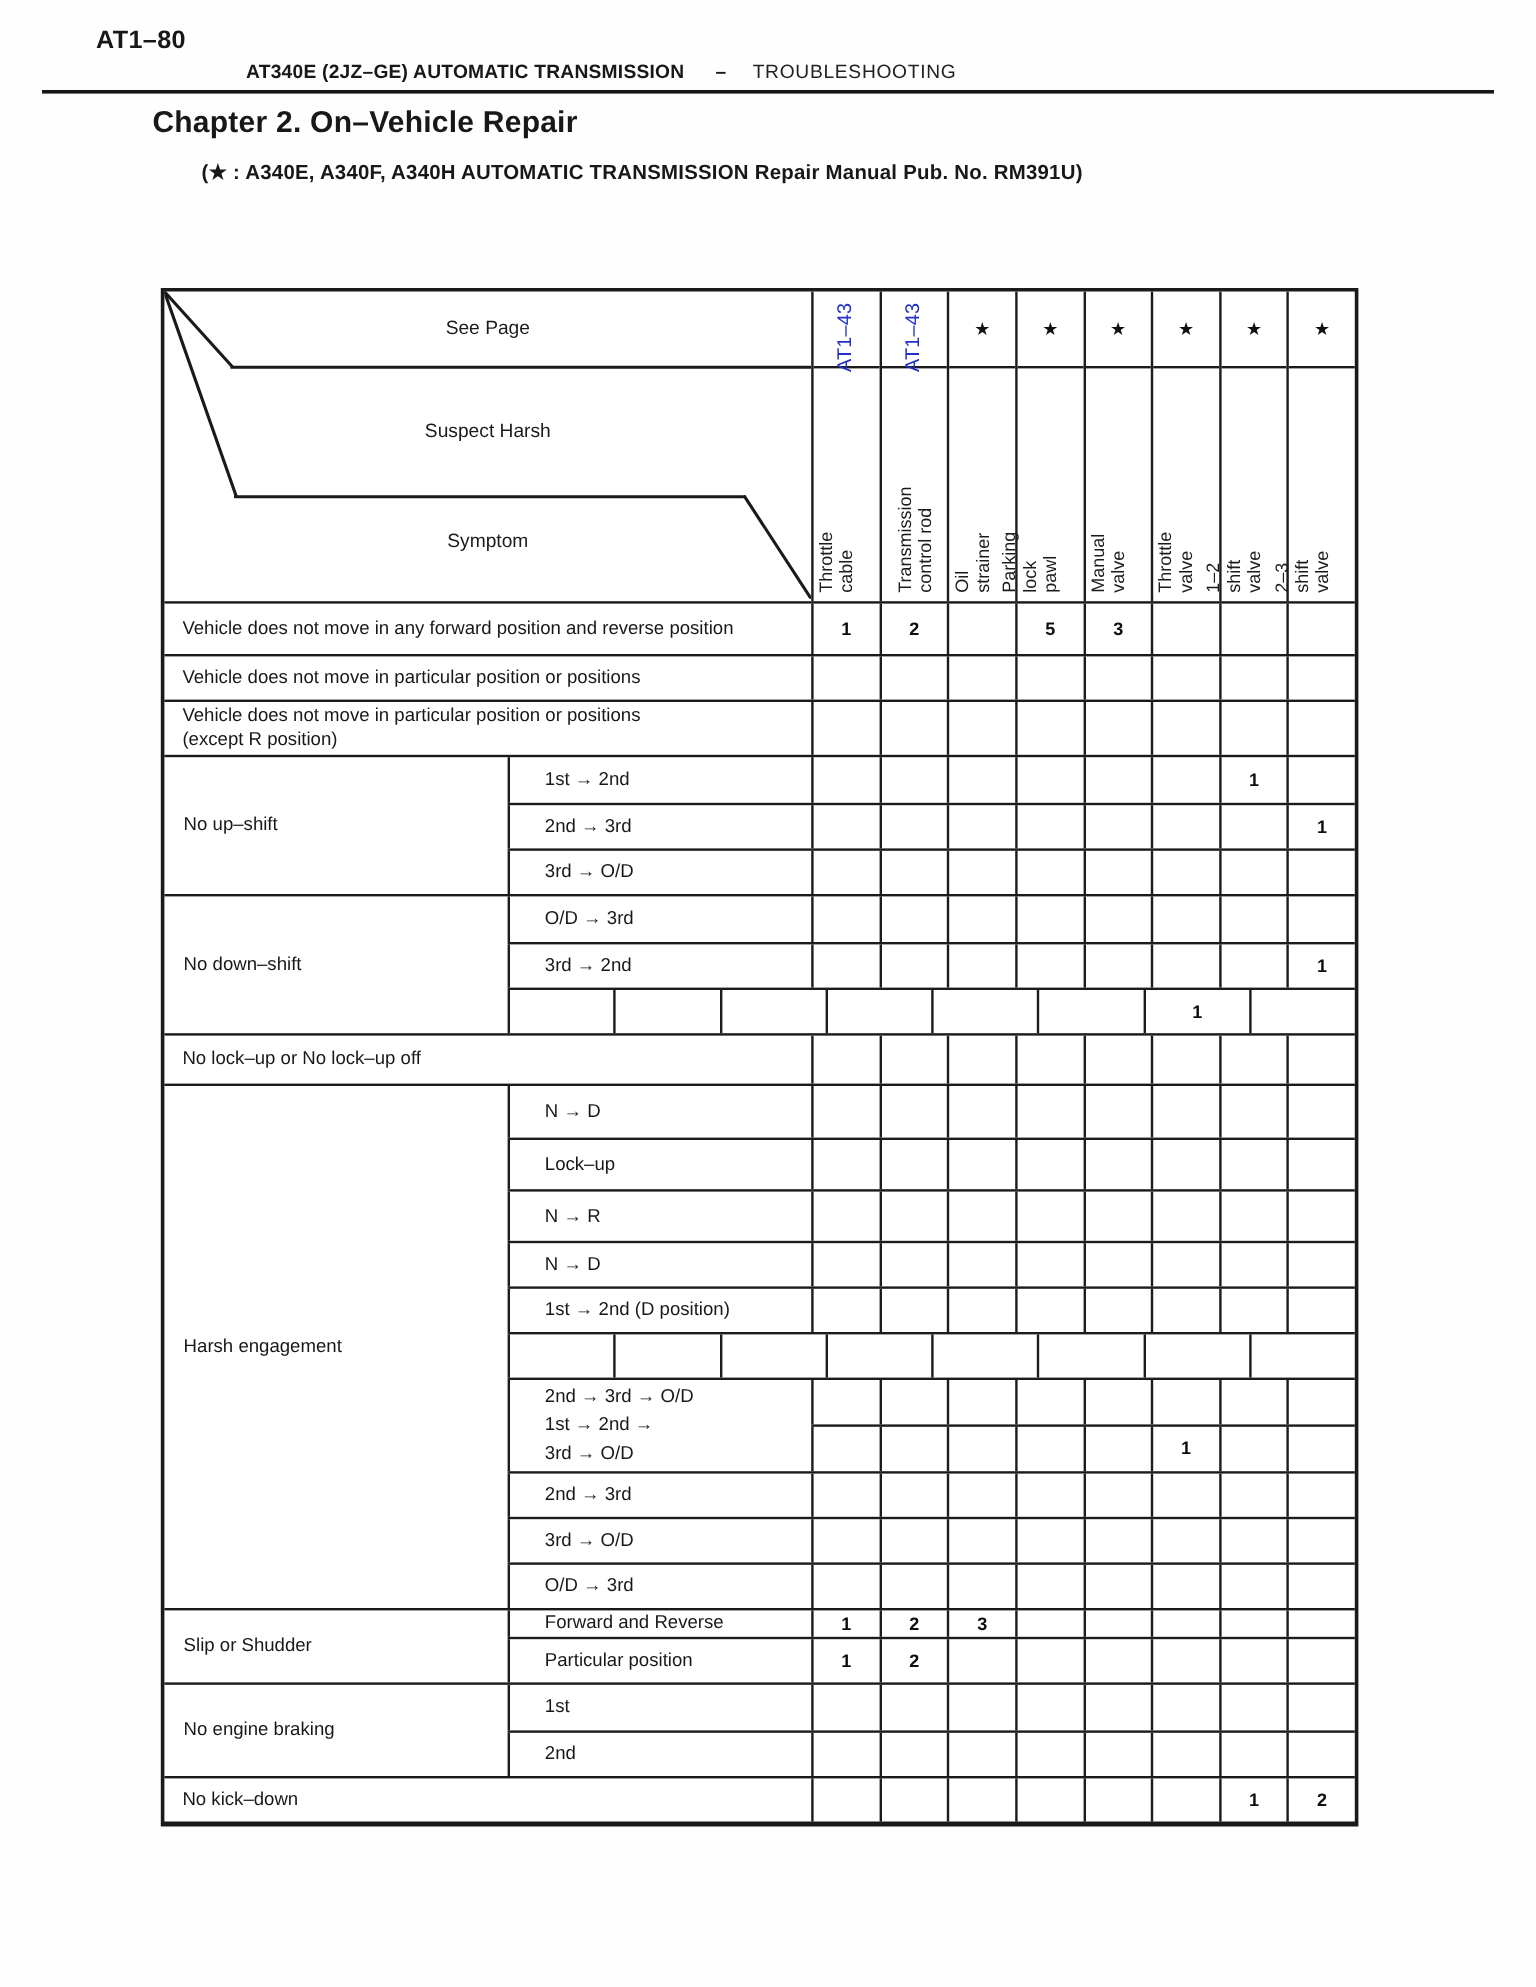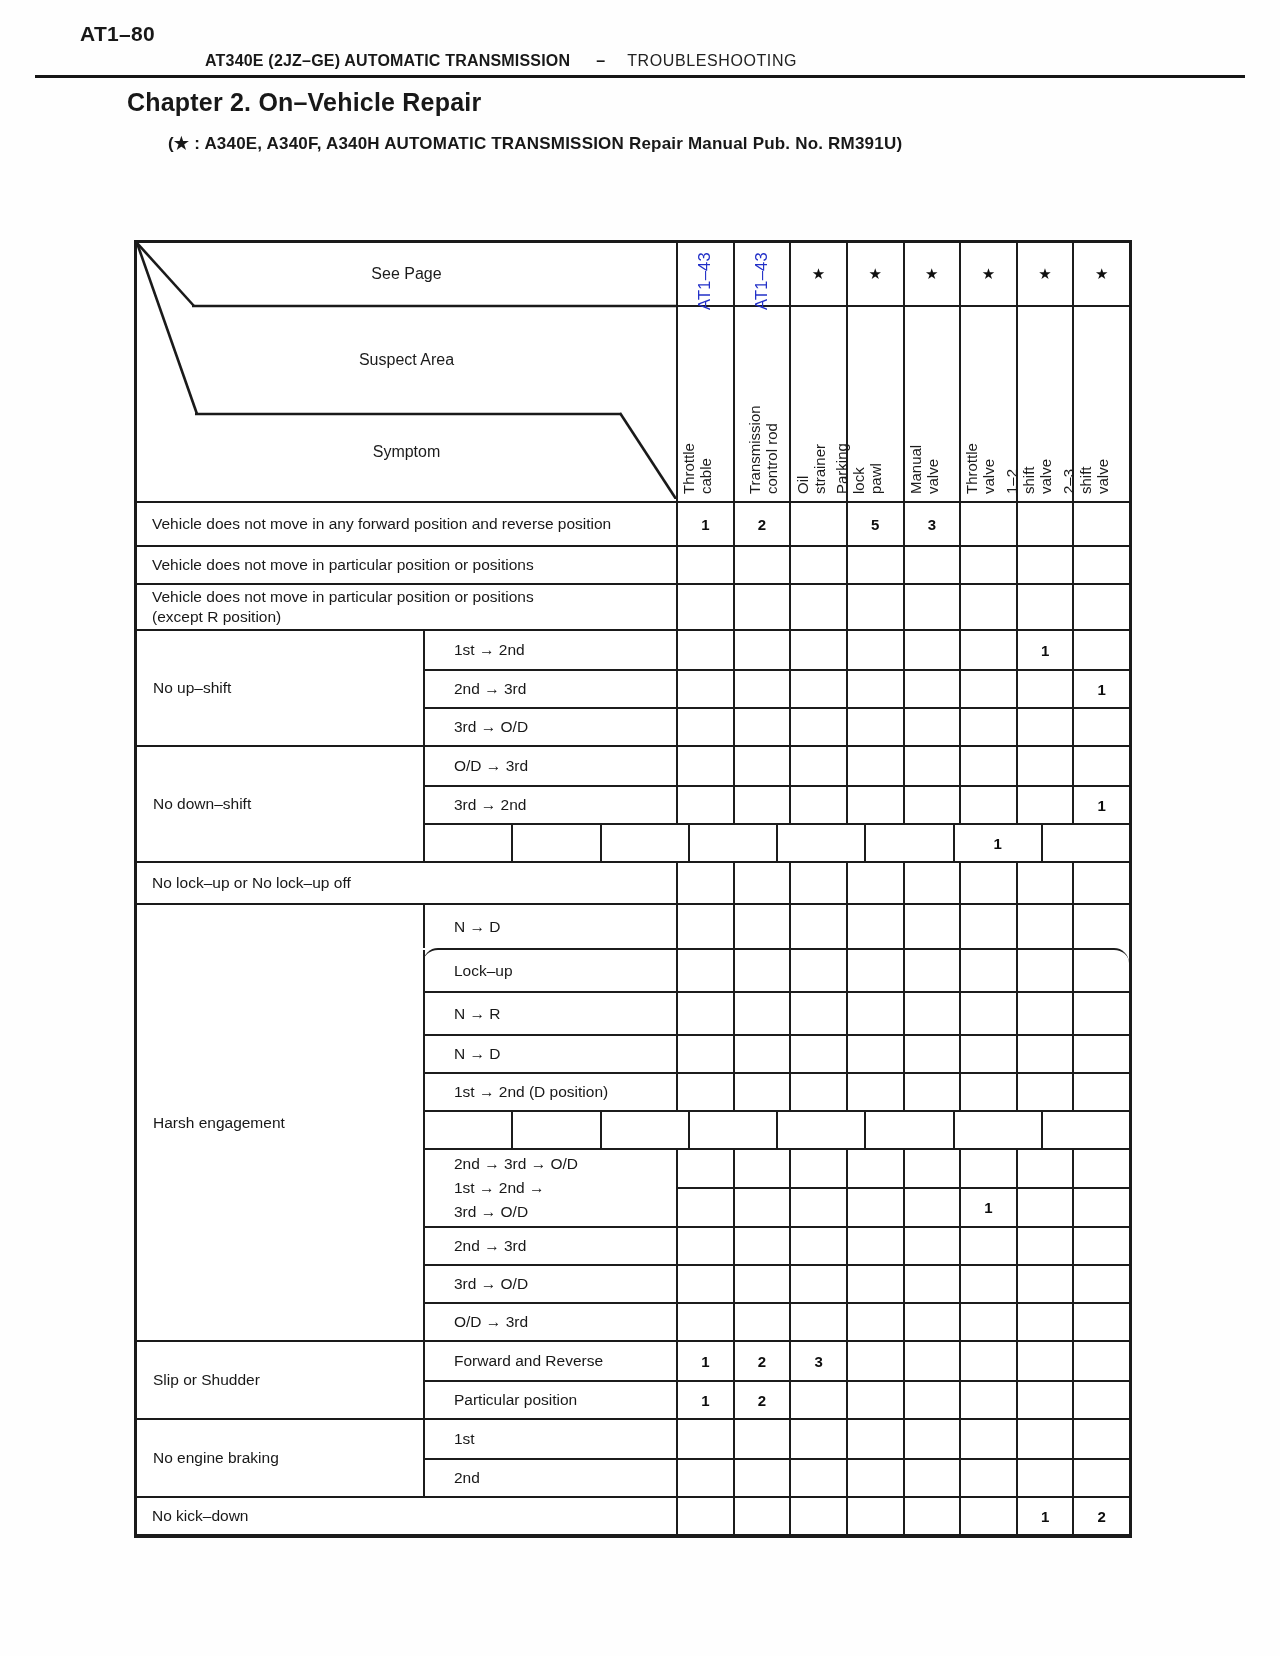--- a/index.html
+++ b/index.html
@@ -115,21 +115,21 @@
   <div class="thead">
     <div class="corner">
       <svg width="539" height="256" viewBox="0 0 539 256">
         <line x1="0" y1="0" x2="57" y2="63" stroke="#1a1a1a" stroke-width="2.6"></line>
         <line x1="55" y1="63" x2="539" y2="63" stroke="#1a1a1a" stroke-width="2.4"></line>
         <line x1="0" y1="0" x2="60" y2="171" stroke="#1a1a1a" stroke-width="2.6"></line>
         <line x1="58" y1="171" x2="484" y2="171" stroke="#1a1a1a" stroke-width="2.4"></line>
         <line x1="483" y1="170" x2="539" y2="256" stroke="#1a1a1a" stroke-width="2.6"></line>
       </svg>
       <div class="clabel see">See Page</div>
-      <div class="clabel sus">Suspect Area</div>
+      <div class="clabel sus">Suspect Harsh</div>
       <div class="clabel sym">Symptom</div>
     </div>
     <div class="hcols" id="hcols">
         <div class="hcol">
           <div class="seecell">
             <div class="seelink" style="left: calc(50% + 9px); color: rgb(34, 48, 200);">AT1–43</div>
           </div>
           <div class="suscell">
             <div class="vlabel" style="left: calc(50% + 9px);">Throttle cable</div>
           </div>
@@ -343,21 +343,21 @@
               <div class="vcell"></div>
               <div class="vcell"></div>
               <div class="vcell"></div>
               <div class="vcell"></div>
               <div class="vcell"></div>
               <div class="vcell"></div>
               <div class="vcell"></div>
               <div class="vcell"></div>
             </div>
           </div>
-          <div class="trow" style="height: 43px; border-radius: 15px;">
+          <div class="trow" style="height: 43px;">
             <div class="sublabel">Lock–up</div>
             <div class="vcells">
               <div class="vcell"></div>
               <div class="vcell"></div>
               <div class="vcell"></div>
               <div class="vcell"></div>
               <div class="vcell"></div>
               <div class="vcell"></div>
               <div class="vcell"></div>
               <div class="vcell"></div>
@@ -478,21 +478,21 @@
               <div class="vcell"></div>
               <div class="vcell"></div>
               <div class="vcell"></div>
             </div>
           </div>
         </div>
       </div>
       <div class="tgroup">
         <div class="glabel">Slip or Shudder</div>
         <div class="grows">
-          <div class="trow" style="height: 38px; border-radius: 13px;">
+          <div class="trow" style="height: 22px; border-radius: 13px;">
             <div class="sublabel">Forward and Reverse</div>
             <div class="vcells">
               <div class="vcell">1</div>
               <div class="vcell">2</div>
               <div class="vcell">3</div>
               <div class="vcell"></div>
               <div class="vcell"></div>
               <div class="vcell"></div>
               <div class="vcell"></div>
               <div class="vcell"></div>

